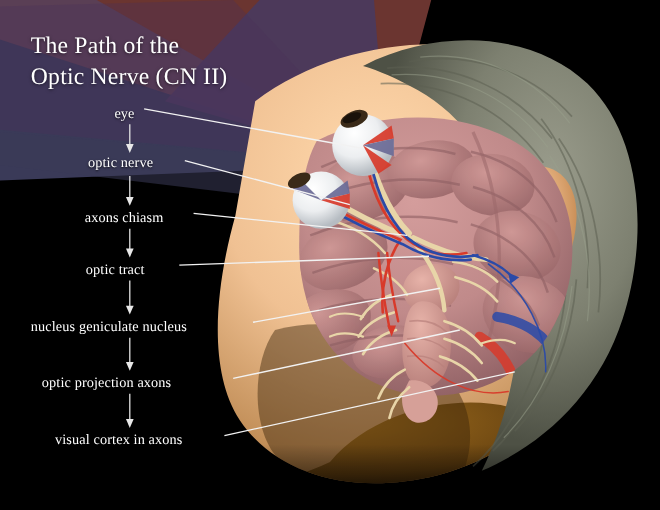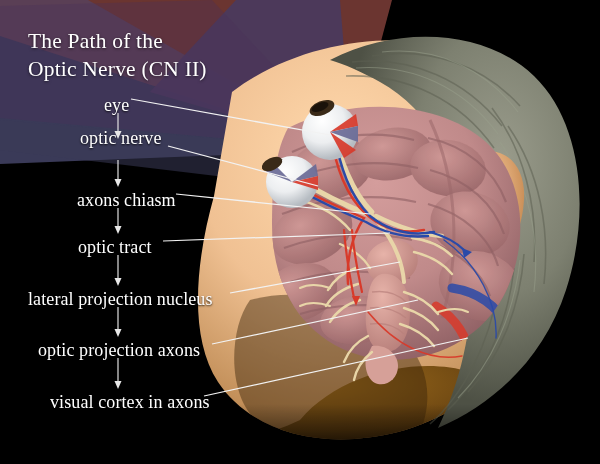--- a/index.html
+++ b/index.html
@@ -1,20 +1,20 @@
 <!DOCTYPE html>
 <html><head>
 <meta charset="utf-8">
 <style>
   html,body{margin:0;padding:0;background:#000;}
   body{width:600px;height:464px;overflow:hidden;
        font-family:"Liberation Serif",serif;}
   #stage{position:relative;width:600px;height:464px;background:#ef4444;overflow:hidden;}
   #art{position:absolute;inset:0;width:600px;height:464px;}
-  .lbl{position:absolute;color:#fff;font-size:18px;letter-spacing:.1px;
+  .lbl{position:absolute;color:#fff;font-size:13px;letter-spacing:.1px;
        white-space:nowrap;text-shadow:0 1px 2px rgba(0,0,0,.85);}
   .title{position:absolute;left:28px;top:27px;color:#fff;font-size:21.5px;
          line-height:28px;white-space:pre-line;letter-spacing:.2px;
          text-shadow:0 1px 3px rgba(0,0,0,.6);}
 </style>
 </head>
 <body>
 
 <div id="stage">
 
@@ -270,20 +270,20 @@
       </g>
     </g>
 
     <rect x="0" y="404" width="600" height="60" fill="url(#gVig)"></rect>
   </svg>
 
   <div class="title">The Path of the
 Optic Nerve (CN II)</div>
 
   <div class="lbl" style="left:104px;top:95px">eye</div>
-  <div class="lbl" style="left:80px;top:128px">optic nerve</div>
+  <div class="lbl" style="left:80px;top:140px">optic nerve</div>
   <div class="lbl" style="left:77px;top:190px">axons chiasm</div>
   <div class="lbl" style="left:78px;top:237px">optic tract</div>
-  <div class="lbl" style="left:28px;top:289px">lateral projection nucleus</div>
+  <div class="lbl" style="left:28px;top:289px">nucleus geniculate nucleus</div>
   <div class="lbl" style="left:38px;top:340px">optic projection axons</div>
   <div class="lbl" style="left:50px;top:392px">visual cortex in axons</div>
 
 </div>
 
 </body></html>

